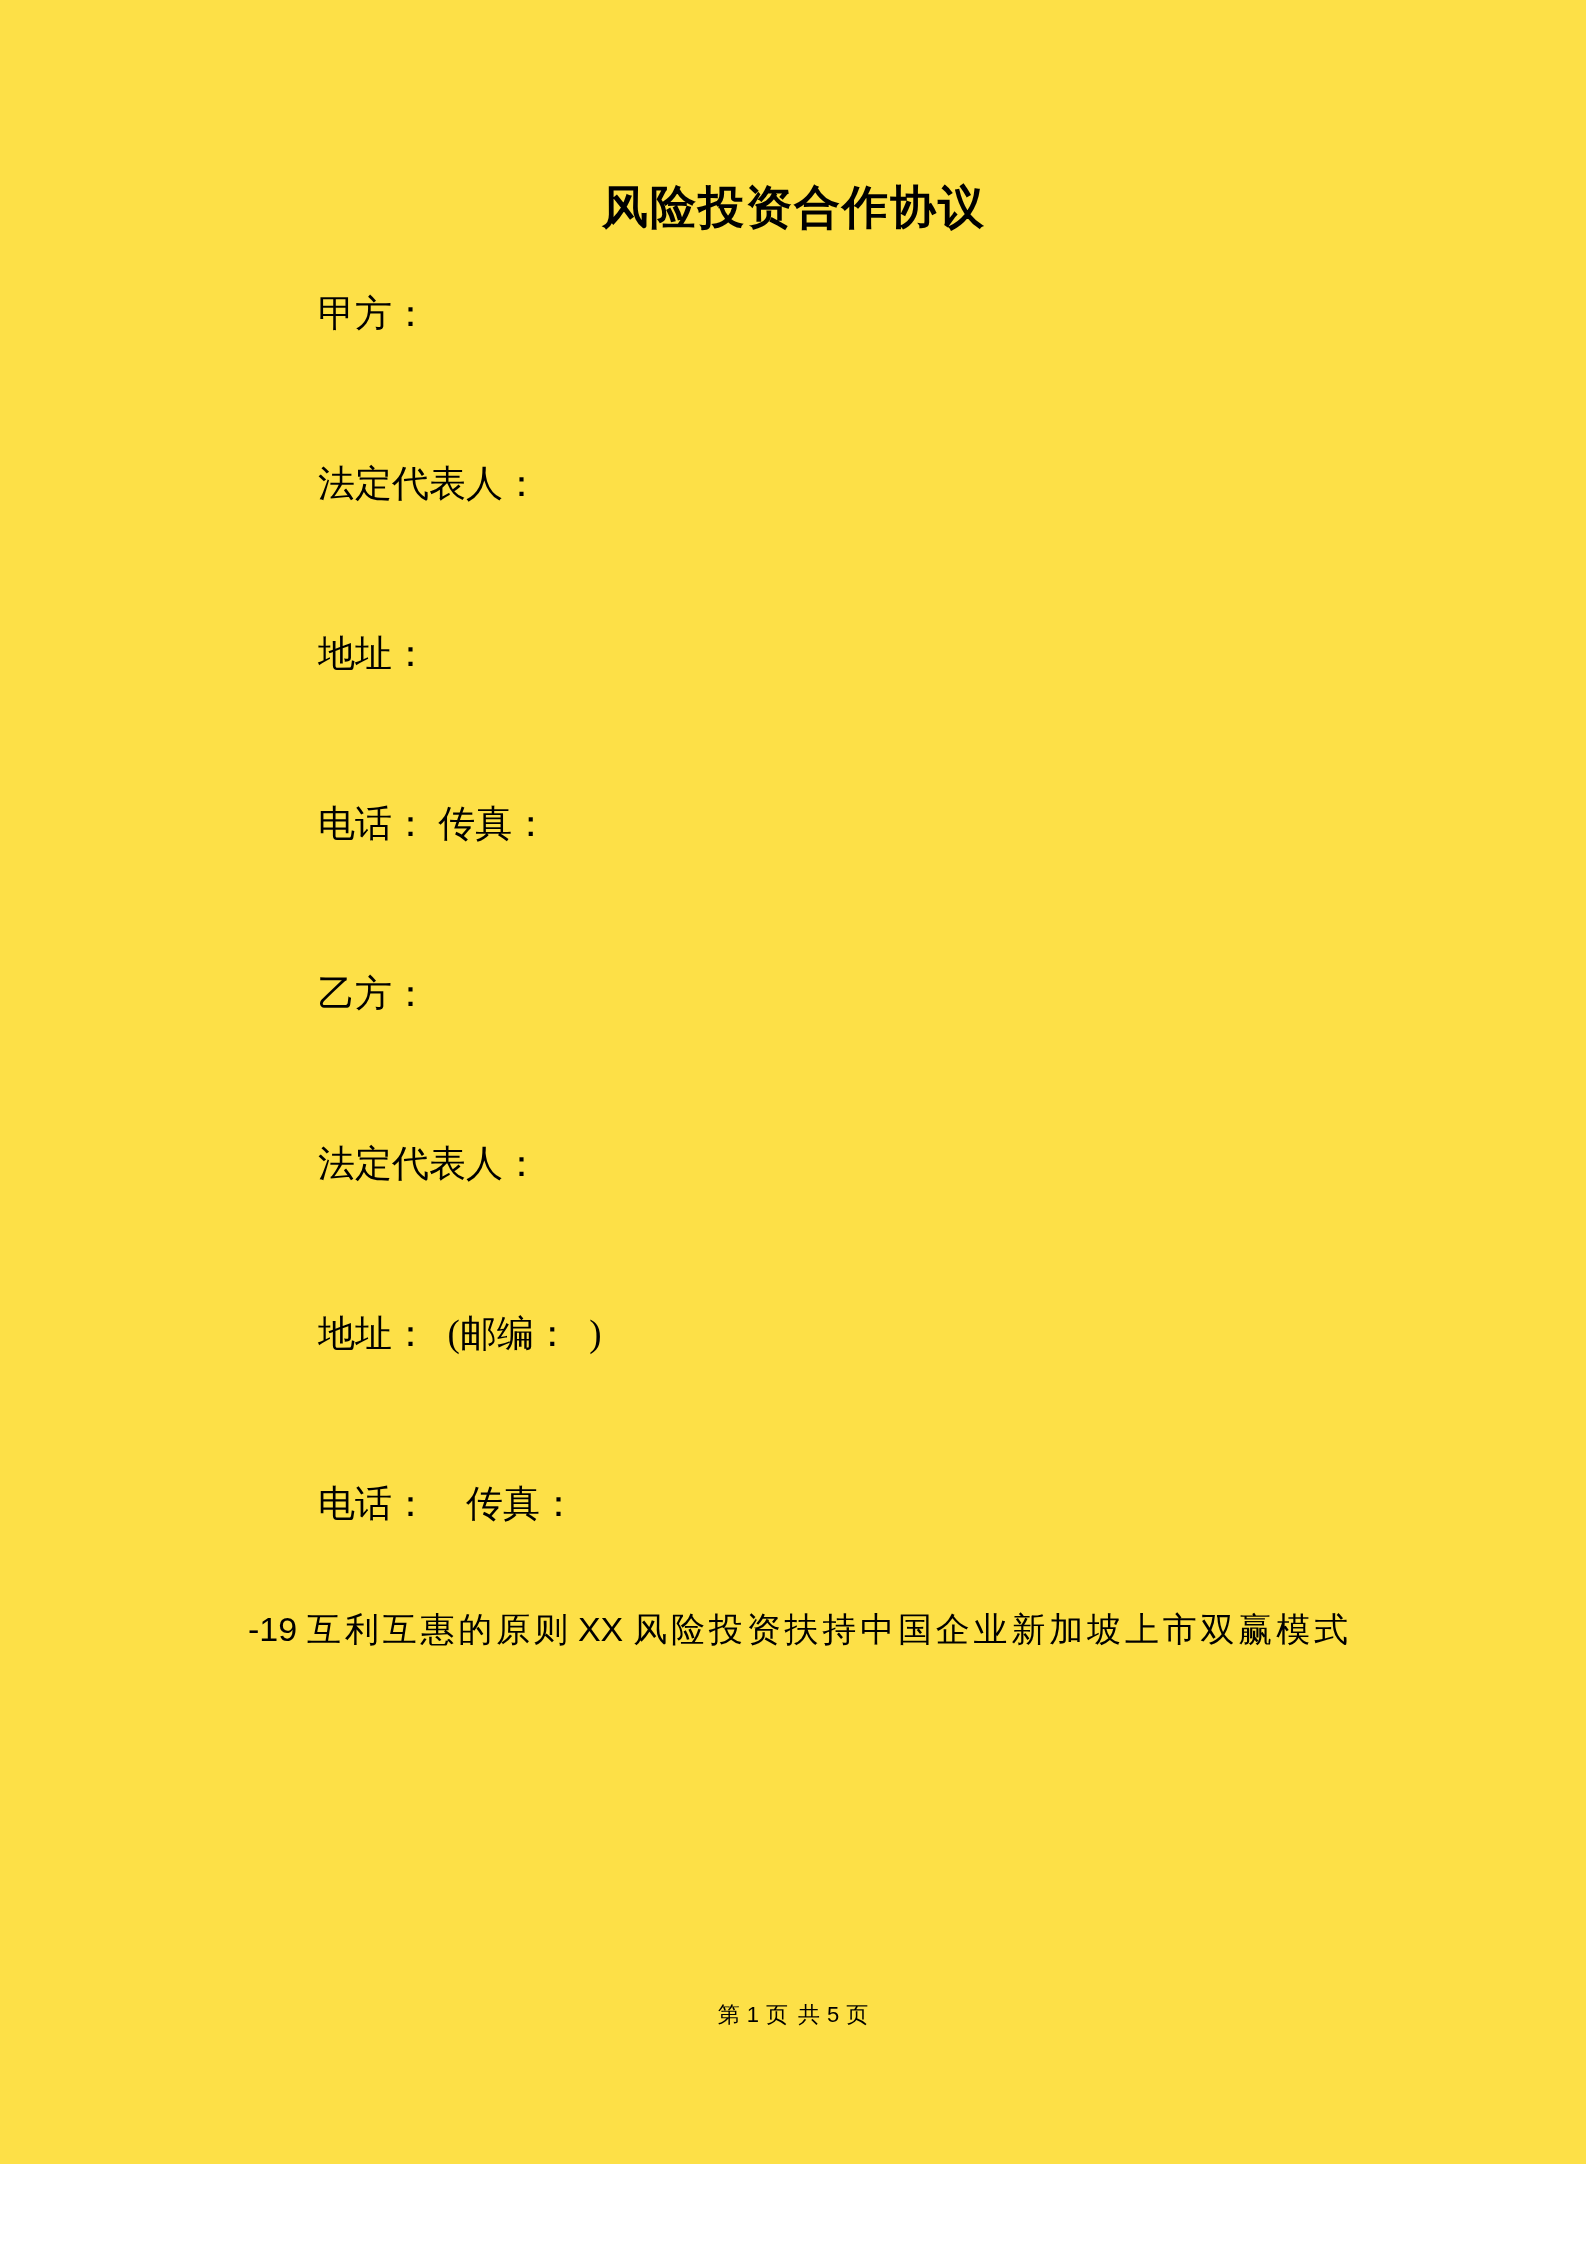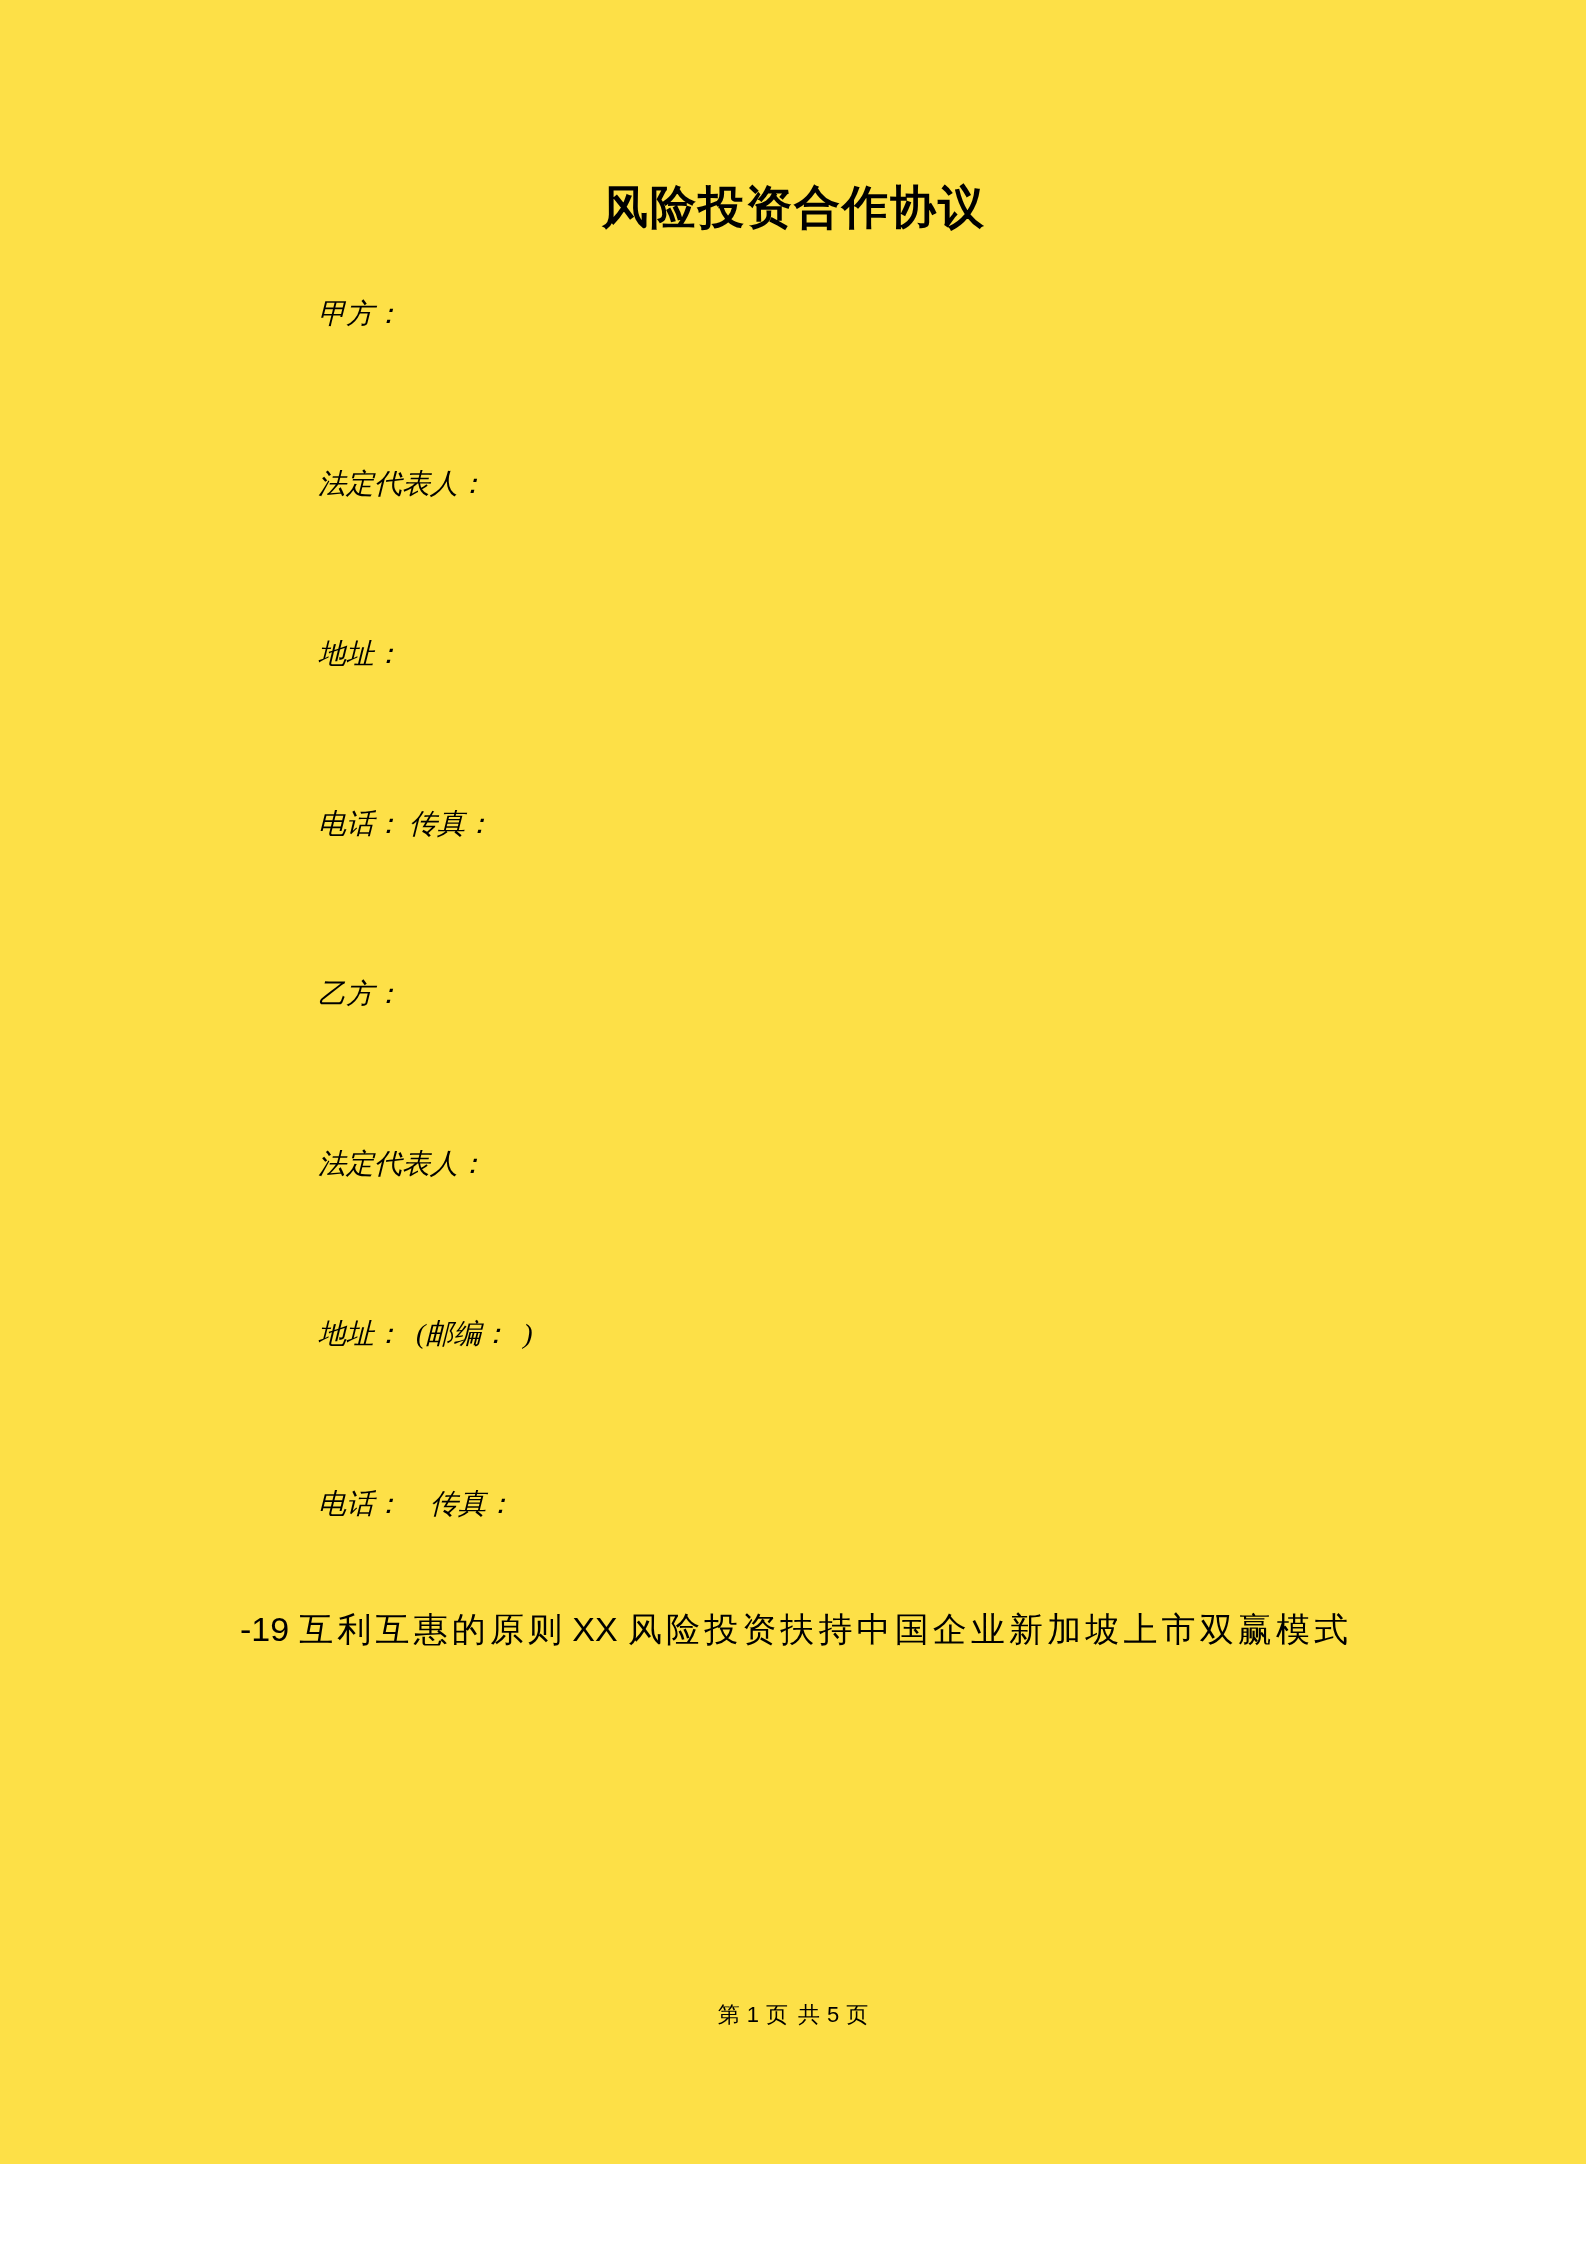--- a/index.html
+++ b/index.html
@@ -24,25 +24,24 @@
   .doc-title {
     margin: 0;
     font-size: 46px;
     font-weight: bold;
     line-height: 64px;
     text-align: center;
     letter-spacing: 2px;
   }
   .field {
     margin: 126px 0 0 0;
-    font-size: 28px;
+    font-size: 37px;
     line-height: 44px;
     text-indent: 78px;
     white-space: pre-wrap;
-    font-style: italic;
   }
   .field.first { margin-top: 52px; }
   .para {
     margin-top: 62px;
     font-size: 34px;
   }
   .para-line {
     line-height: 83px;
     white-space: nowrap;
   }
@@ -55,21 +54,21 @@
   .clause {
     margin: 87px 0 0 0;
     font-size: 34px;
     line-height: 44px;
     text-indent: 78px;
   }
   .latin {
     font-family: "Liberation Sans", "DejaVu Sans", sans-serif;
     margin: 0 0.18em;
   }
-  .para-line .latin:first-child { margin-left: 0; }
+  .para-line .latin:first-child { margin-left: 8px; }
   .cjk { }
   .footer {
     position: absolute;
     left: 0;
     width: 1586px;
     top: 2000px;
     text-align: center;
     font-size: 22px;
     line-height: 30px;
   }

